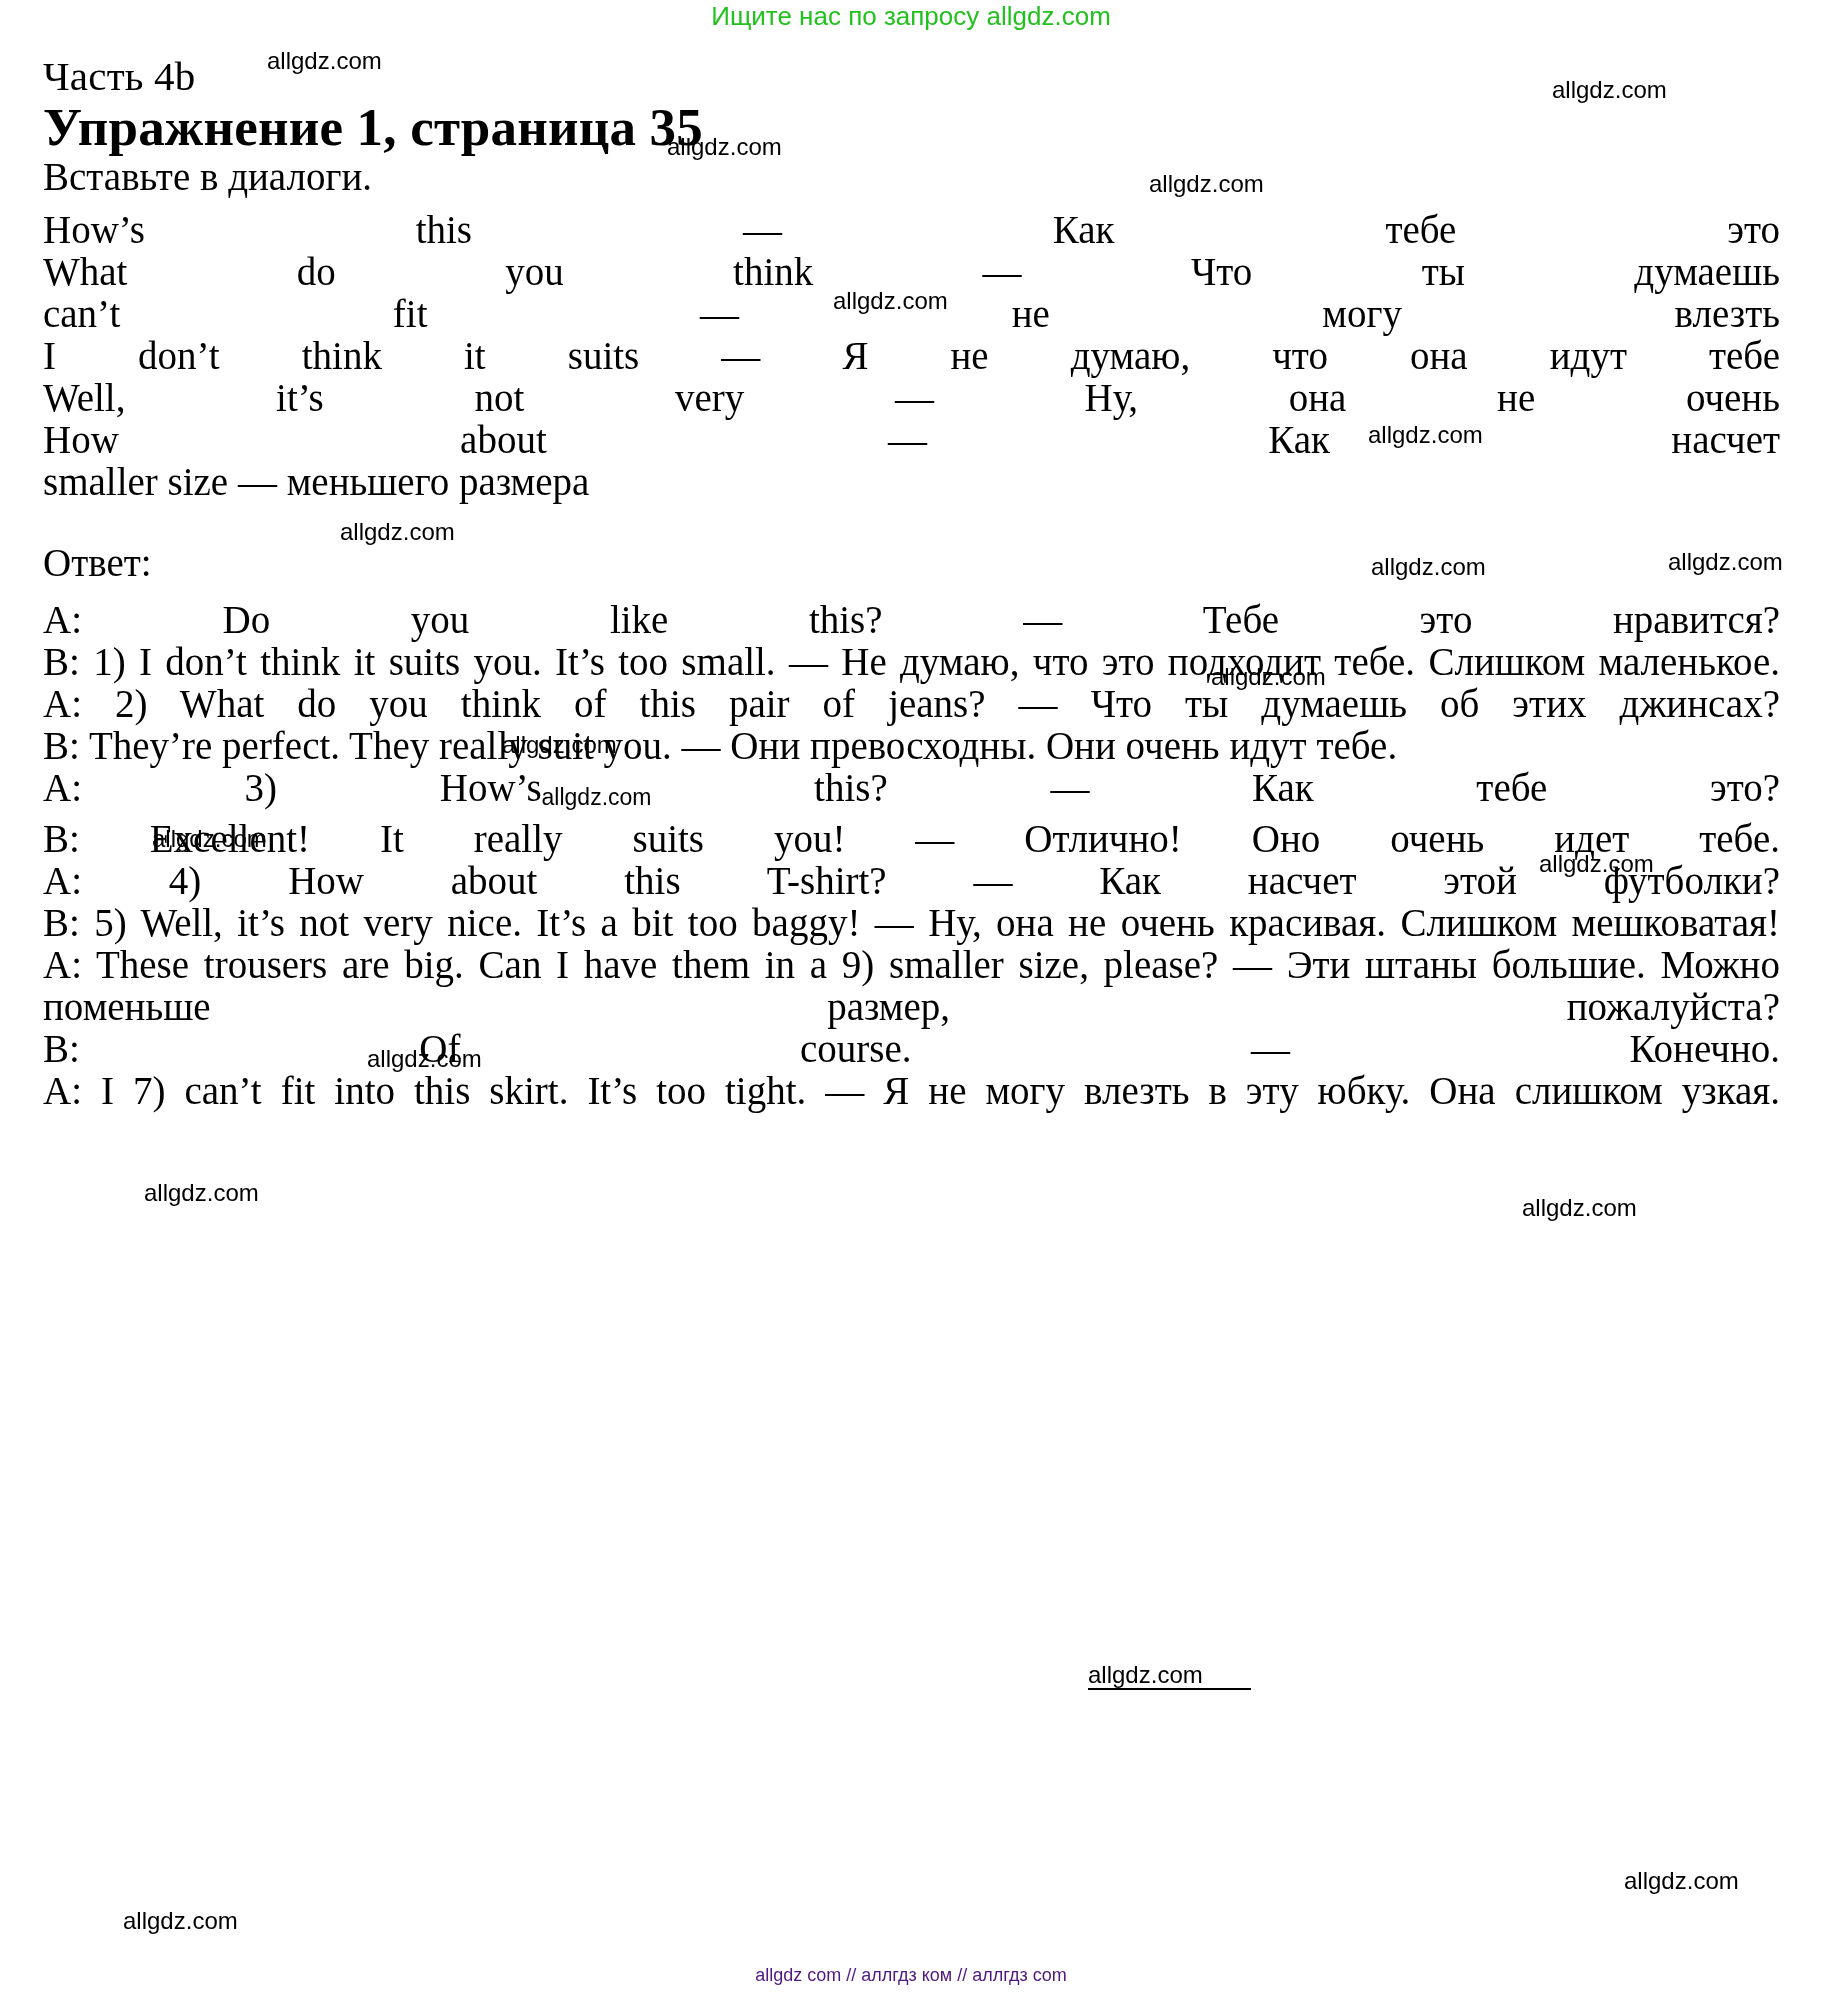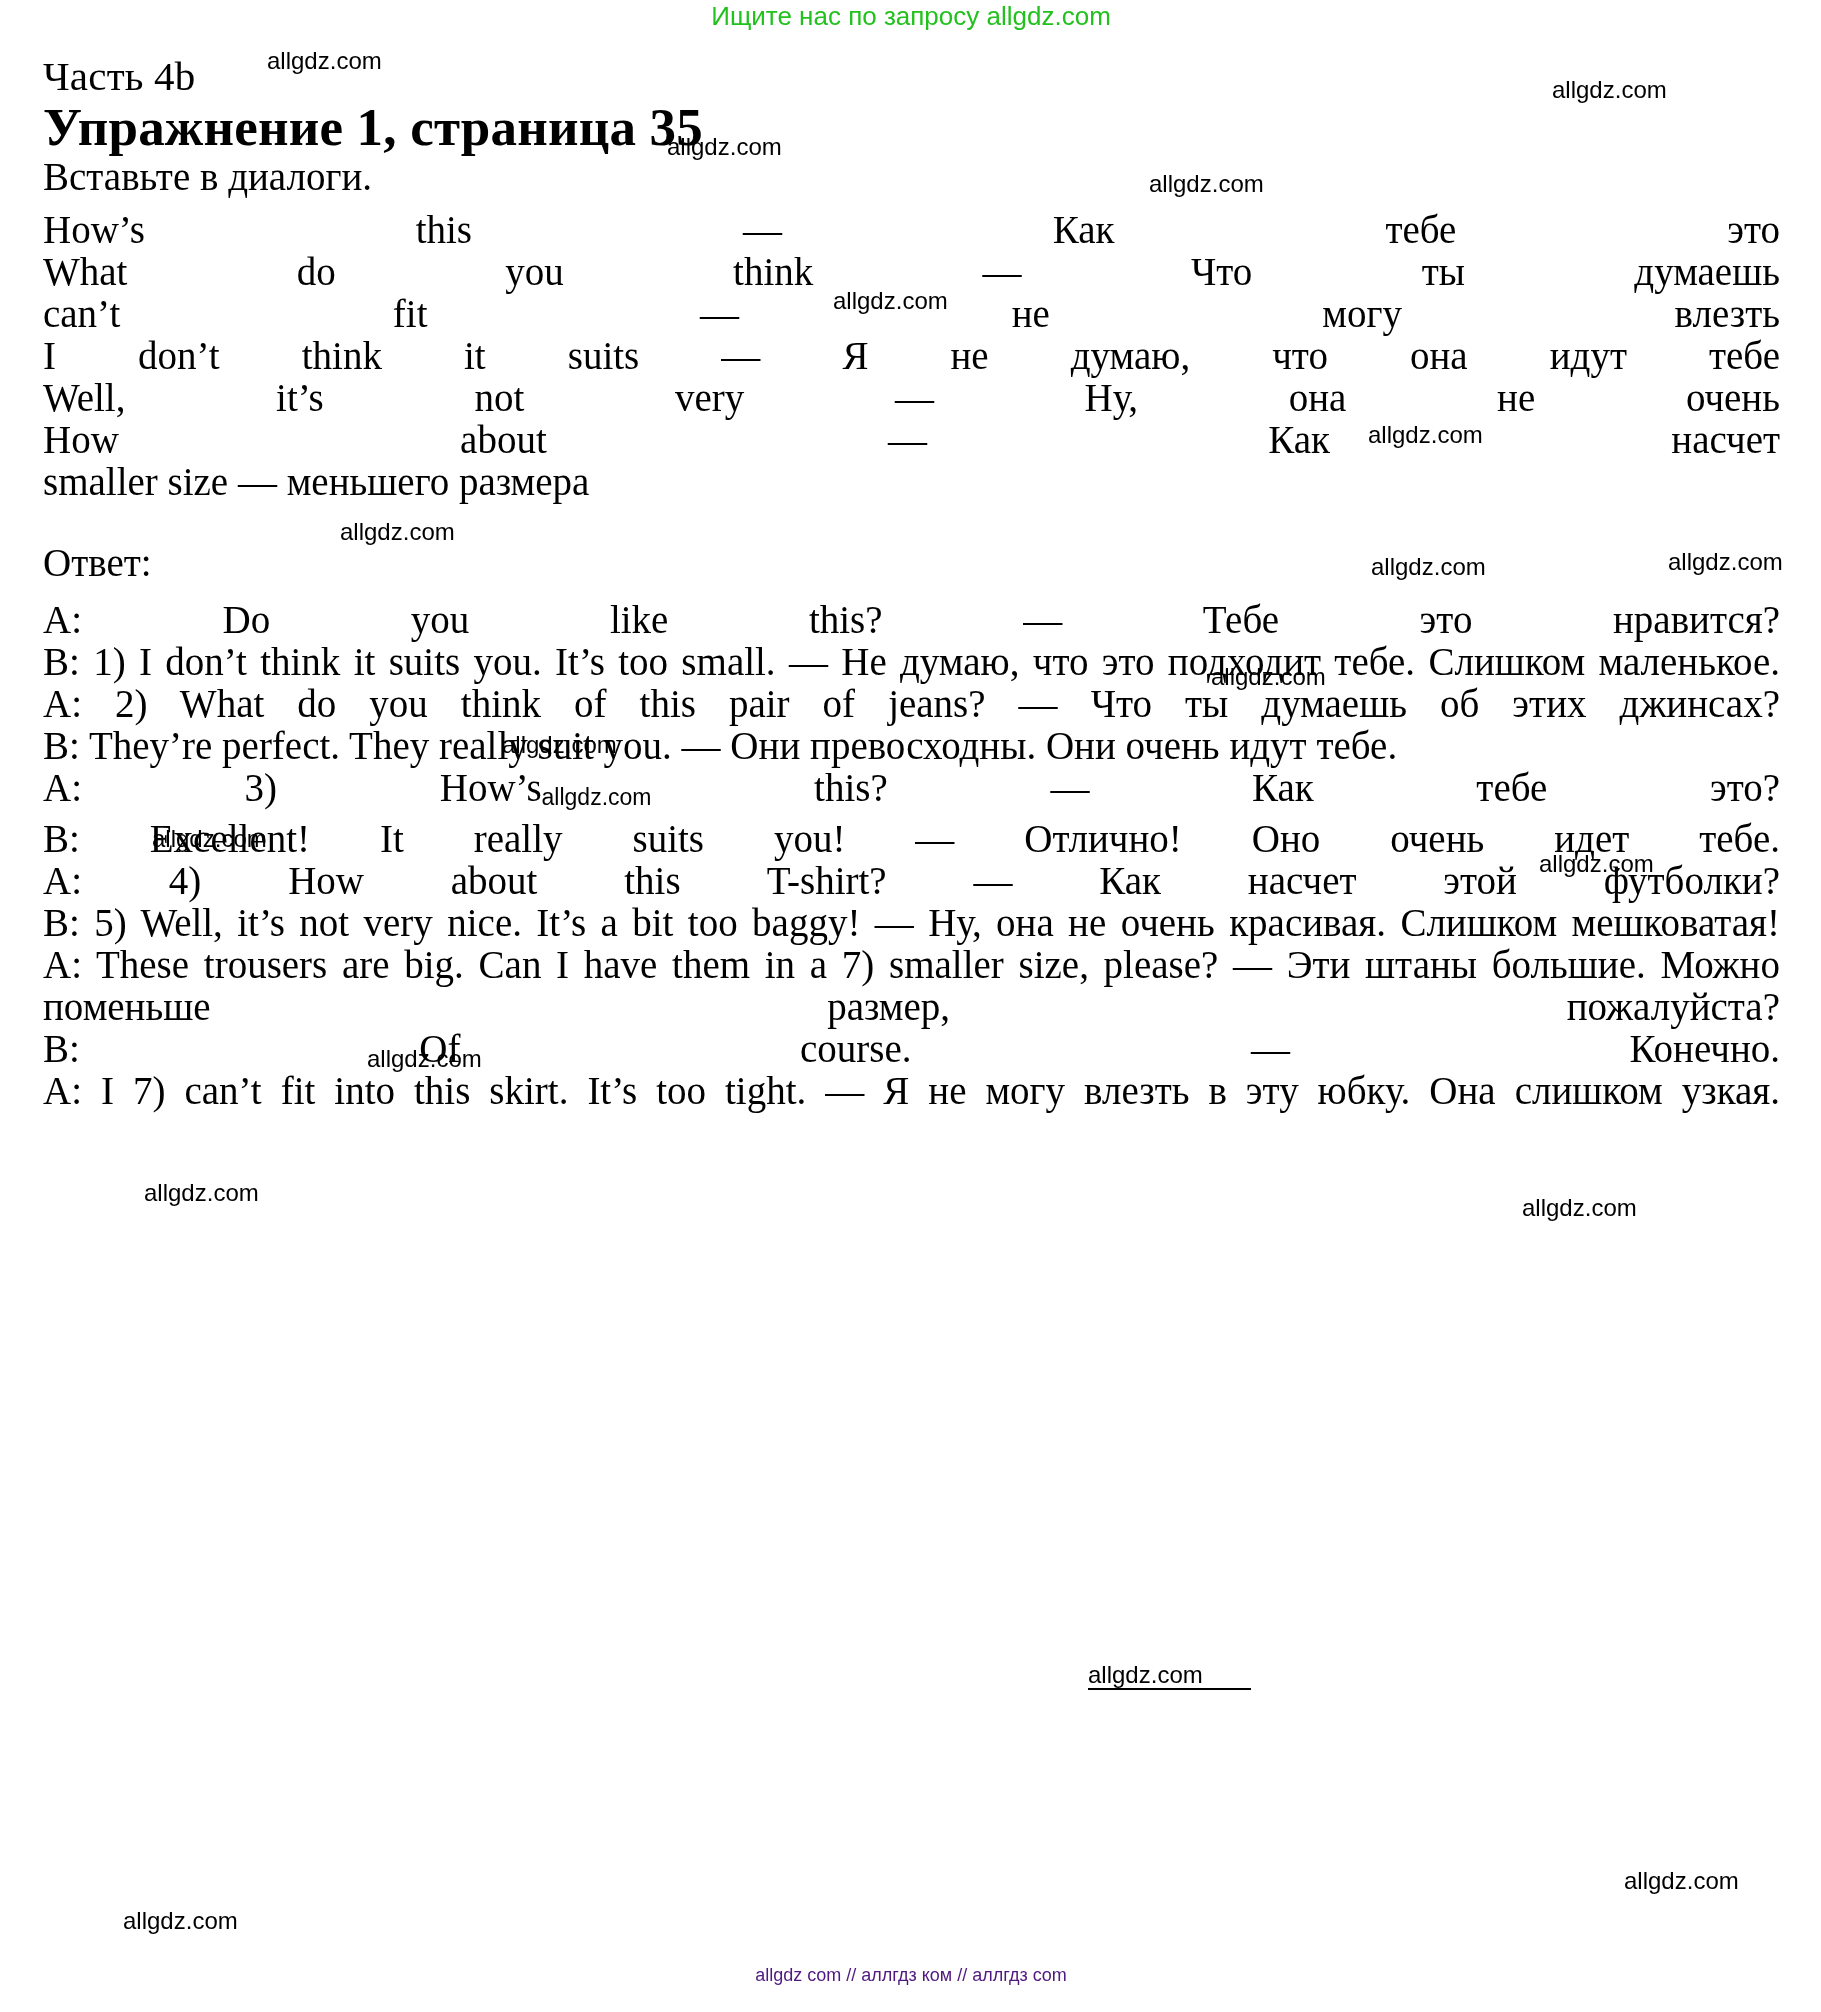--- a/index.html
+++ b/index.html
@@ -184,21 +184,21 @@
 
   <div class="dialogue">
     <p class="dlg"><span>A:</span><span> Do you like this? — Тебе это нравится?</span></p>
     <p class="dlg"><span>B:</span><span> </span><b>1) I don’t think it suits</b><span> you. It’s too small. — Не думаю, что это подходит тебе. Слишком маленькое.</span></p>
     <p class="dlg"><span>A:</span><span> </span><b>2) What do you think</b><span> of this pair of jeans? — Что ты думаешь об этих джинсах?</span></p>
     <p class="dlg flat"><span>B:</span><span> They’re perfect. They really suit you. — Они превосходны. Они очень идут тебе.</span></p>
     <p class="dlg"><span>A:</span><span> </span><b>3)</b><span> </span><b>How’s</b><span class="wm-inline">allgdz.com</span><span> </span><b>this</b><span>? — Как тебе это?</span></p>
     <p class="dlg"><span>B:</span><span> Excellent! It really suits you! — Отлично! Оно очень идет тебе.</span></p>
     <p class="dlg"><span>A:</span><span> </span><b>4)</b><span> </span><b>How about</b><span> this T-shirt? — Как насчет этой футболки?</span></p>
     <p class="dlg"><span>B:</span><span> </span><b>5) Well, it’s not very</b><span> nice. It’s a bit too baggy! — Ну, она не очень красивая. Слишком мешковатая!</span></p>
-    <p class="dlg"><span>A:</span><span> These trousers are big. Can I have them in a </span><b>7) smaller size</b><span>, please? — Эти штаны большие. Можно поменьше размер, пожалуйста?</span></p>
+    <p class="dlg"><span>A:</span><span> These trousers are big. Can I have them in a </span><b>9) smaller size</b><span>, please? — Эти штаны большие. Можно поменьше размер, пожалуйста?</span></p>
     <p class="dlg"><span>B:</span><span> Of course. — Конечно.</span></p>
     <p class="dlg"><span>A:</span><span> I </span><b>7) can’t fit</b><span> into this skirt. It’s too tight. — Я не могу влезть в эту юбку. Она слишком узкая.</span></p>
   </div>
 </div>
 
 <div class="footer">allgdz com  //  аллгдз ком  //  аллгдз com</div>
 
 <div class="wm" style="left: 267px; top: 47px;">allgdz.com</div>
 <div class="wm" style="left: 1552px; top: 76px;">allgdz.com</div>
 <div class="wm" style="left: 667px; top: 133px;">allgdz.com</div>

